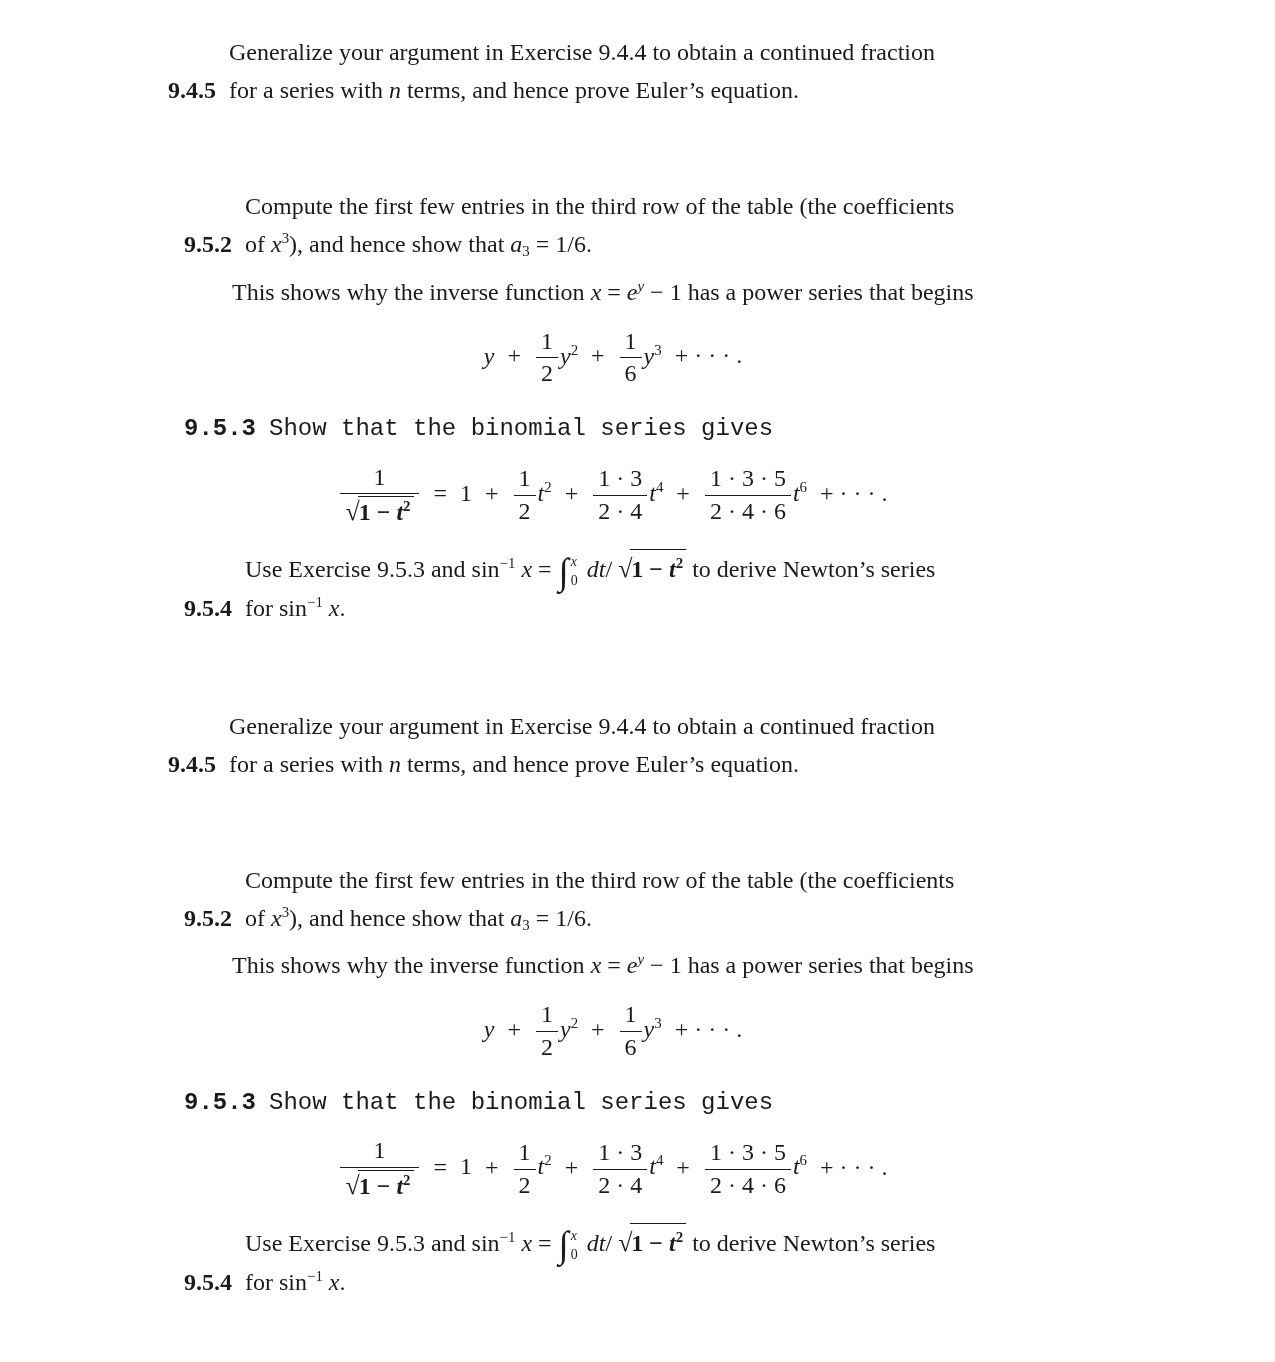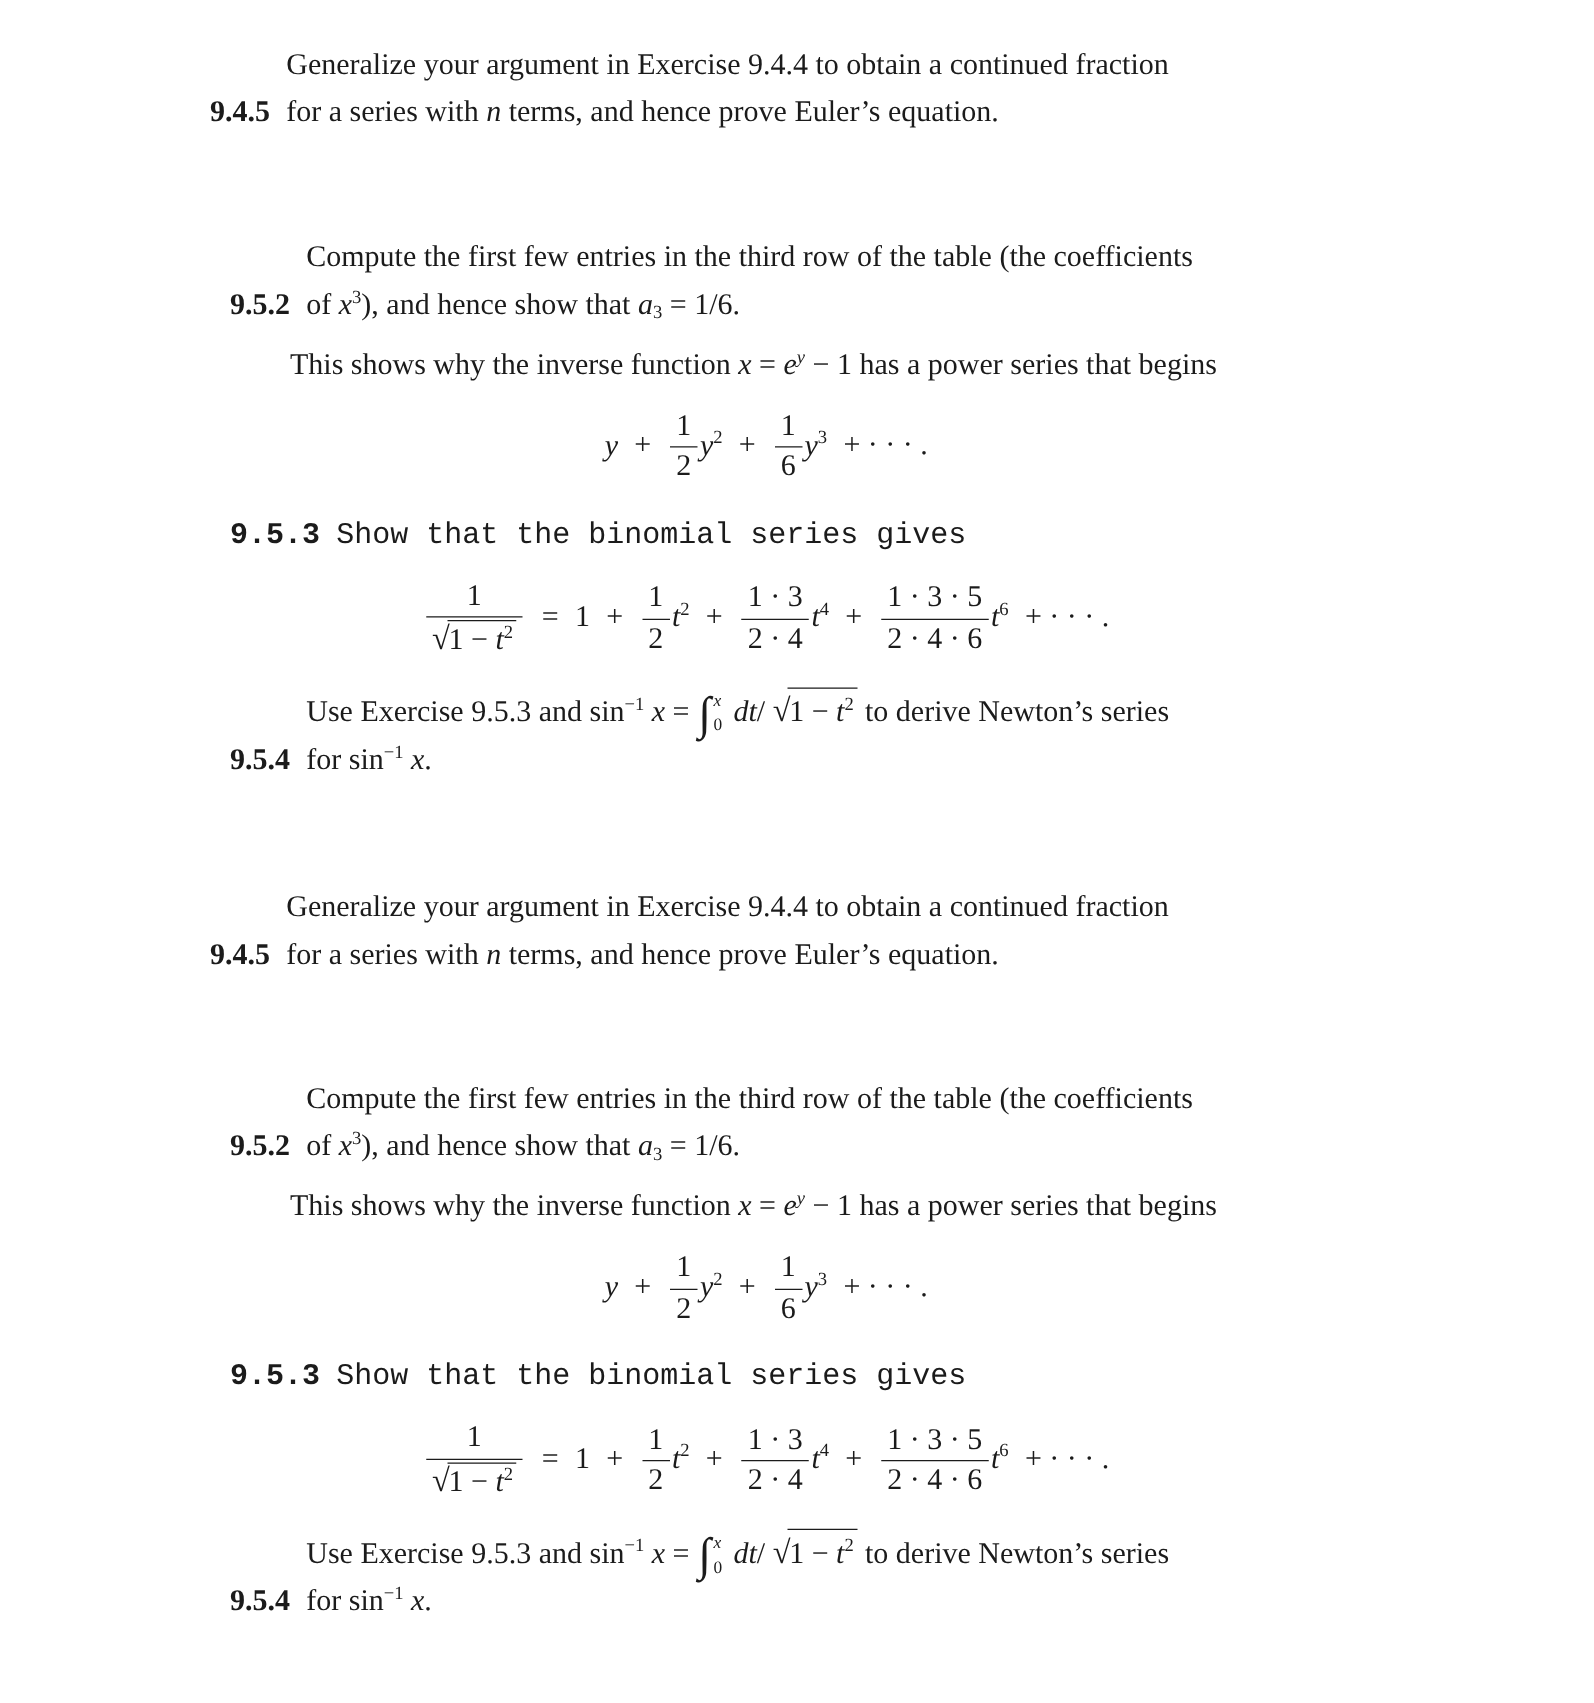--- a/index.html
+++ b/index.html
@@ -51,20 +51,21 @@
   .fnum { align-self: stretch; border-bottom: 1.6px solid currentColor; padding: 0 5px 2px; }
   .fden { align-self: stretch; padding: 2px 5px 0; }
 
   .sqrt { white-space: nowrap; }
   .rad { font-size: 1.08em; }
   .radicand {
     display: inline-block;
     border-top: 1.5px solid currentColor;
     padding: 1px 3px 0 1px;
     margin-left: -2px;
+    font-weight: bold;
   }
 
   .integral {
     display: inline-flex;
     align-items: center;
     vertical-align: middle;
     margin: 0 3px 0 1px;
   }
   .int-sym { font-size: 1.55em; line-height: 0.9; }
   .int-lims {

